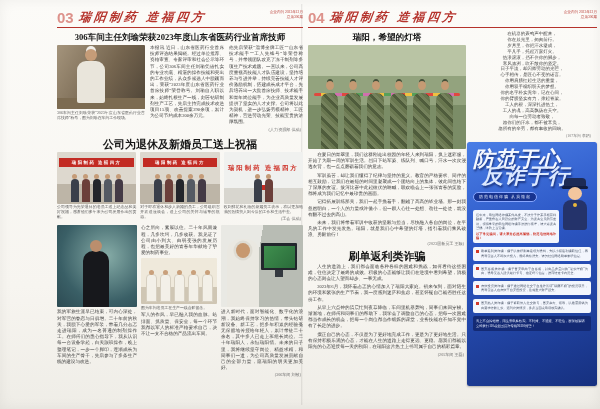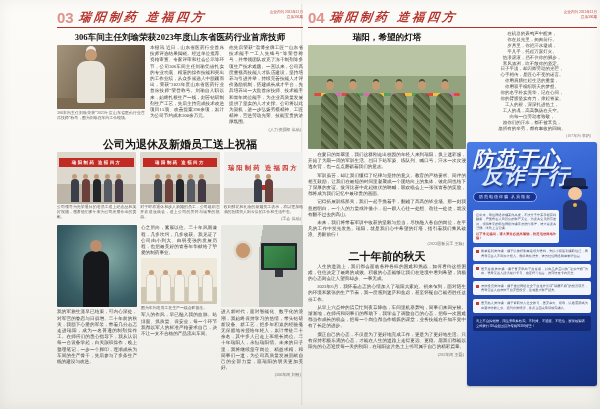--- a/index.html
+++ b/index.html
@@ -252,21 +252,21 @@
           </div>
         </div>
         <div class="btxt" style="margin-top:3px">
           <p>在夏日的青翠里，我们这群刚走出校园的年轻人来到瑞阳，换上迷彩服，开始了为期一周的军训生活。烈日下站军姿、练队列、喊口号，汗水一次次浸透衣背，也一点点磨砺着我们的意志。</p>
           <p>军训虽苦，却让我们懂得了纪律与坚持的意义。教官的严格要求、同伴的相互鼓励，让我们在最短的时间里凝聚成一个团结向上的集体，彼此间也结下了深厚的友谊。拔河比赛中此起彼伏的呐喊，联欢晚会上一张张青春的笑脸，都将成为我们记忆中最珍贵的画面。</p>
           <p>记得拓展训练那天，我们一起手挽着手，翻越了高高的毕业墙。那一刻我忽然明白，一个人的力量或许微小，但一群人心往一处想、劲往一处使，就没有翻不过去的高山。</p>
           <p>未来，我们将带着军训中收获的坚毅与担当，尽快融入各自的岗位，在平凡的工作中发光发热。瑞阳，就是我们心中希望的灯塔，指引着我们乘风破浪、勇毅前行！</p>
         </div>
         <div class="byline">(2023届新员工 王颖)</div>
 
-        <div class="headline sub">二十年前的秋天</div>
+        <div class="headline sub">刷单返利类诈骗</div>
         <div class="btxt">
           <p>人生的道路上，我们都会面临各种各样的困难和挑战，如何看待这些困难，往往决定了最终的成败。积极的心态能够让我们在逆境中看到希望，消极的心态则会让人望而却步、一事无成。</p>
           <p>2023年6月，我怀着忐忑的心情加入了瑞阳大家庭。初来乍到，面对陌生的环境和紧张的生产节奏，我一度感到迷茫和焦虑，甚至怀疑自己能否胜任这份工作。</p>
           <p>从早上六点钟的清晨忙到夜幕降临，车间里机器轰鸣，同事们来回穿梭。渐渐地，在师傅和同事们的帮助下，我学会了调整自己的心态，把每一次困难都当作成长的机会，把每一个岗位都当作锻炼的课堂，业务技能在不知不觉中有了长足的进步。</p>
           <p>摆正自己的心态，不仅是为了更好地完成工作，更是为了更好地生活。只有保持积极乐观的心态，才能在人生的道路上走得更远、更稳。愿我们都能以阳光的心态迎接每一天的朝阳，在瑞阳这片热土上书写属于自己的精彩篇章。</p>
         </div>
         <div class="byline">(205车间 王磊)</div>
       </div>
 
       <div>

